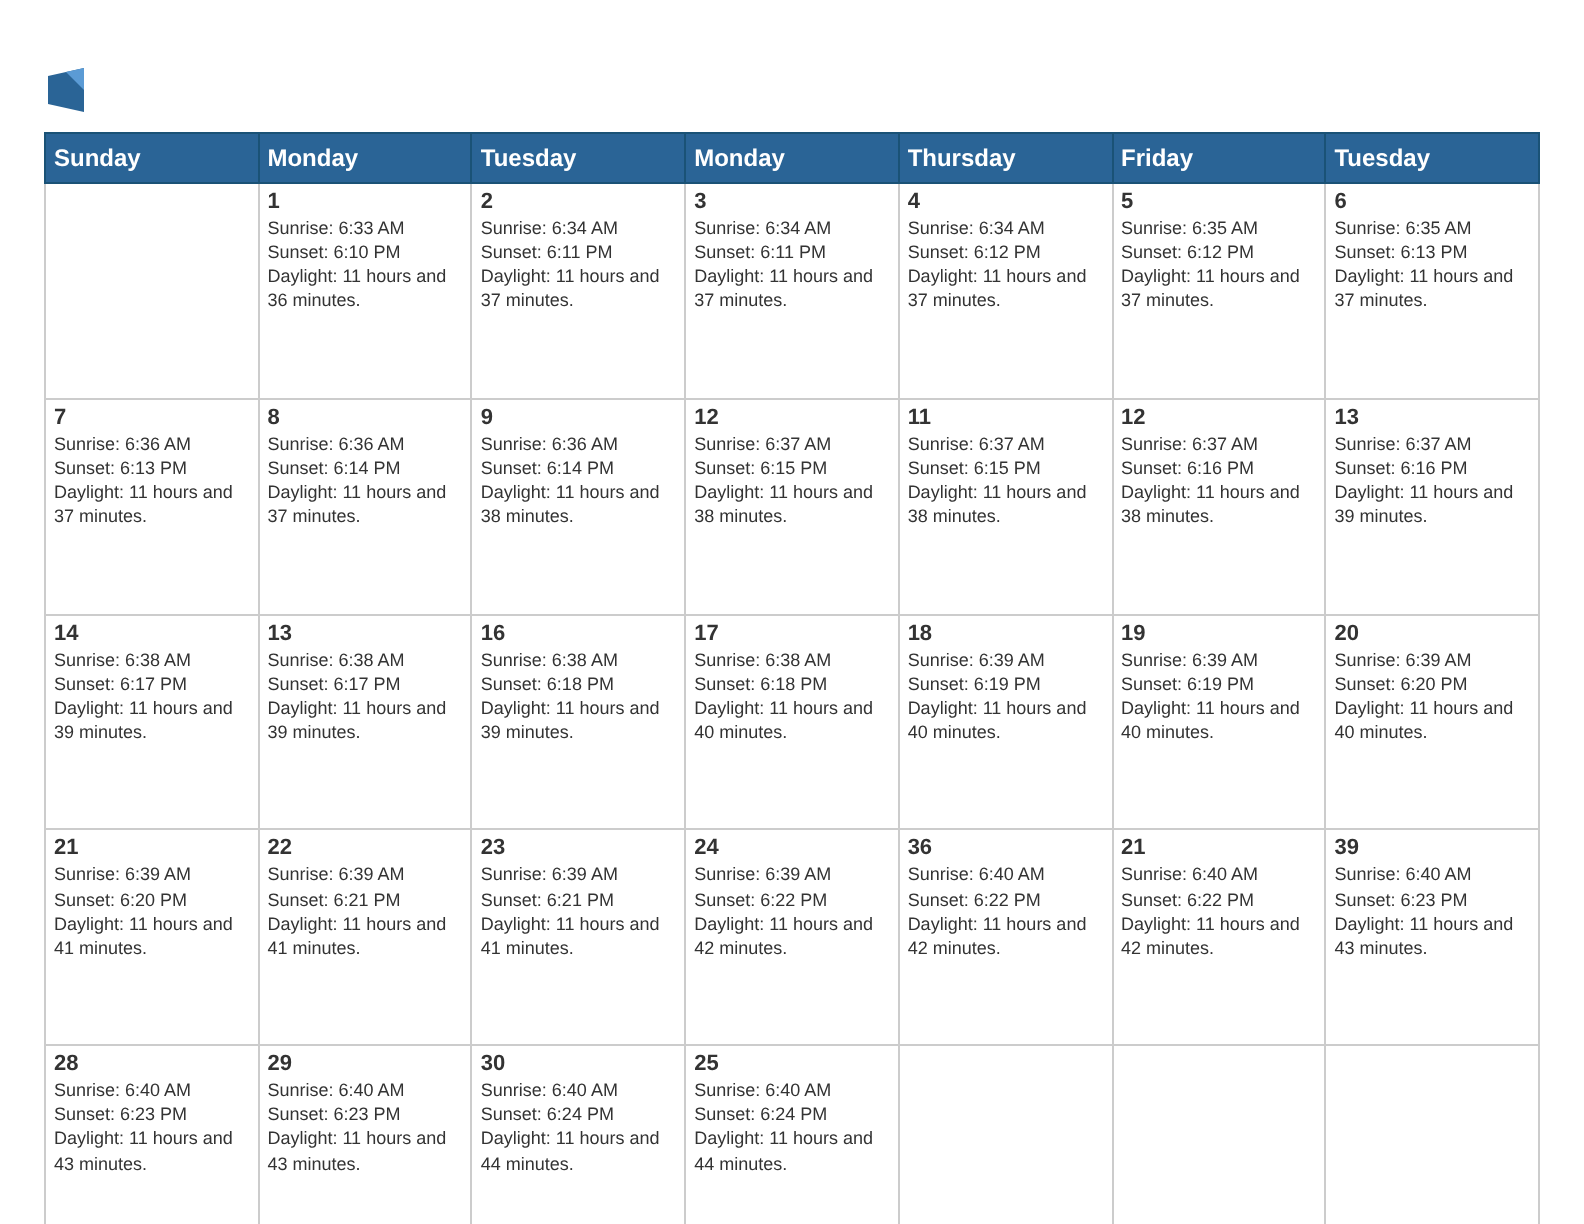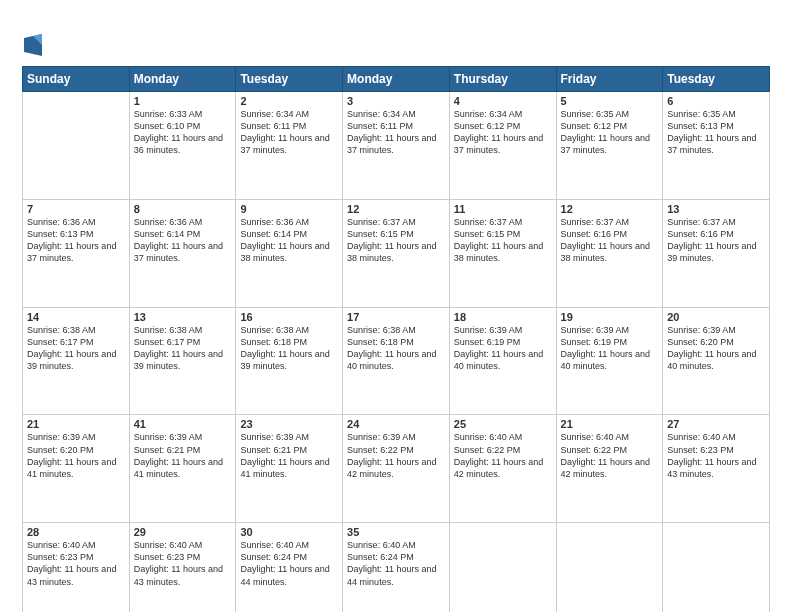--- a/index.html
+++ b/index.html
@@ -220,59 +220,59 @@
             <span class="day-num">20</span>
             <div class="cell-text">Sunrise: 6:39 AM<br>Sunset: 6:20 PM<br>Daylight: 11 hours and 40 minutes.</div>
           </td>
         </tr>
         <tr>
           <td>
             <span class="day-num">21</span>
             <div class="cell-text">Sunrise: 6:39 AM<br>Sunset: 6:20 PM<br>Daylight: 11 hours and 41 minutes.</div>
           </td>
           <td>
-            <span class="day-num">41</span>
+            <span class="day-num">22</span>
             <div class="cell-text">Sunrise: 6:39 AM<br>Sunset: 6:21 PM<br>Daylight: 11 hours and 41 minutes.</div>
           </td>
           <td>
             <span class="day-num">23</span>
             <div class="cell-text">Sunrise: 6:39 AM<br>Sunset: 6:21 PM<br>Daylight: 11 hours and 41 minutes.</div>
           </td>
           <td>
             <span class="day-num">24</span>
             <div class="cell-text">Sunrise: 6:39 AM<br>Sunset: 6:22 PM<br>Daylight: 11 hours and 42 minutes.</div>
           </td>
           <td>
-            <span class="day-num">25</span>
+            <span class="day-num">36</span>
             <div class="cell-text">Sunrise: 6:40 AM<br>Sunset: 6:22 PM<br>Daylight: 11 hours and 42 minutes.</div>
           </td>
           <td>
             <span class="day-num">21</span>
             <div class="cell-text">Sunrise: 6:40 AM<br>Sunset: 6:22 PM<br>Daylight: 11 hours and 42 minutes.</div>
           </td>
           <td>
-            <span class="day-num">27</span>
+            <span class="day-num">39</span>
             <div class="cell-text">Sunrise: 6:40 AM<br>Sunset: 6:23 PM<br>Daylight: 11 hours and 43 minutes.</div>
           </td>
         </tr>
         <tr>
           <td>
             <span class="day-num">28</span>
             <div class="cell-text">Sunrise: 6:40 AM<br>Sunset: 6:23 PM<br>Daylight: 11 hours and 43 minutes.</div>
           </td>
           <td>
             <span class="day-num">29</span>
             <div class="cell-text">Sunrise: 6:40 AM<br>Sunset: 6:23 PM<br>Daylight: 11 hours and 43 minutes.</div>
           </td>
           <td>
             <span class="day-num">30</span>
             <div class="cell-text">Sunrise: 6:40 AM<br>Sunset: 6:24 PM<br>Daylight: 11 hours and 44 minutes.</div>
           </td>
           <td>
-            <span class="day-num">35</span>
+            <span class="day-num">25</span>
             <div class="cell-text">Sunrise: 6:40 AM<br>Sunset: 6:24 PM<br>Daylight: 11 hours and 44 minutes.</div>
           </td>
           <td class="empty-cell"></td>
           <td class="empty-cell"></td>
           <td class="empty-cell"></td>
         </tr>
       </tbody>
   </table>
 </div>
 

